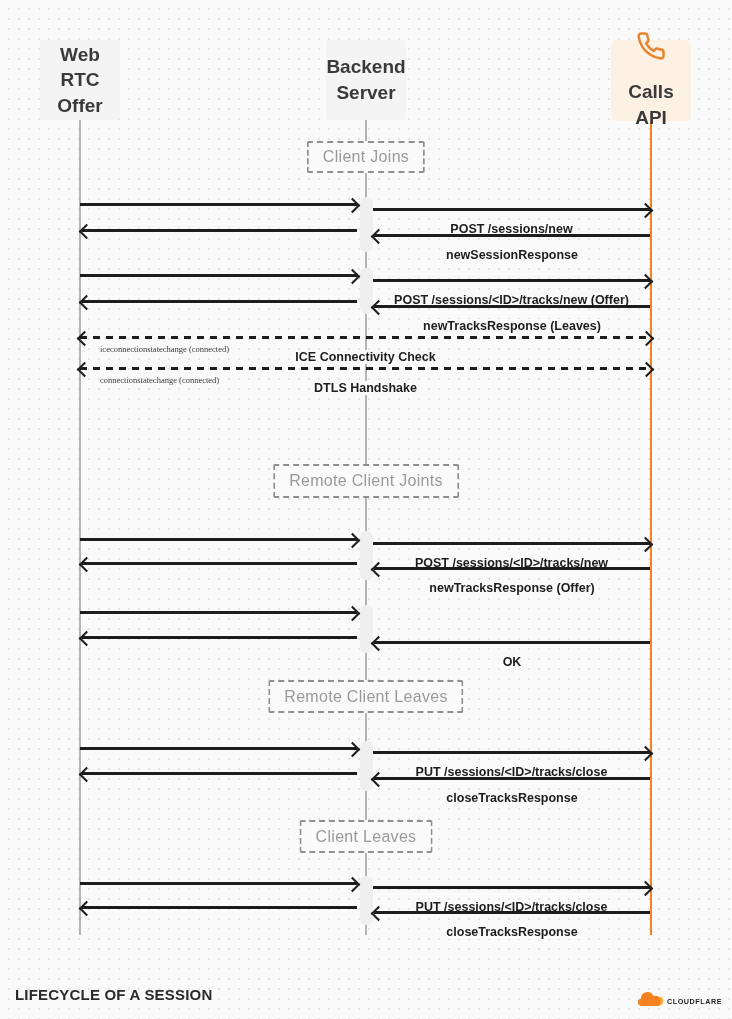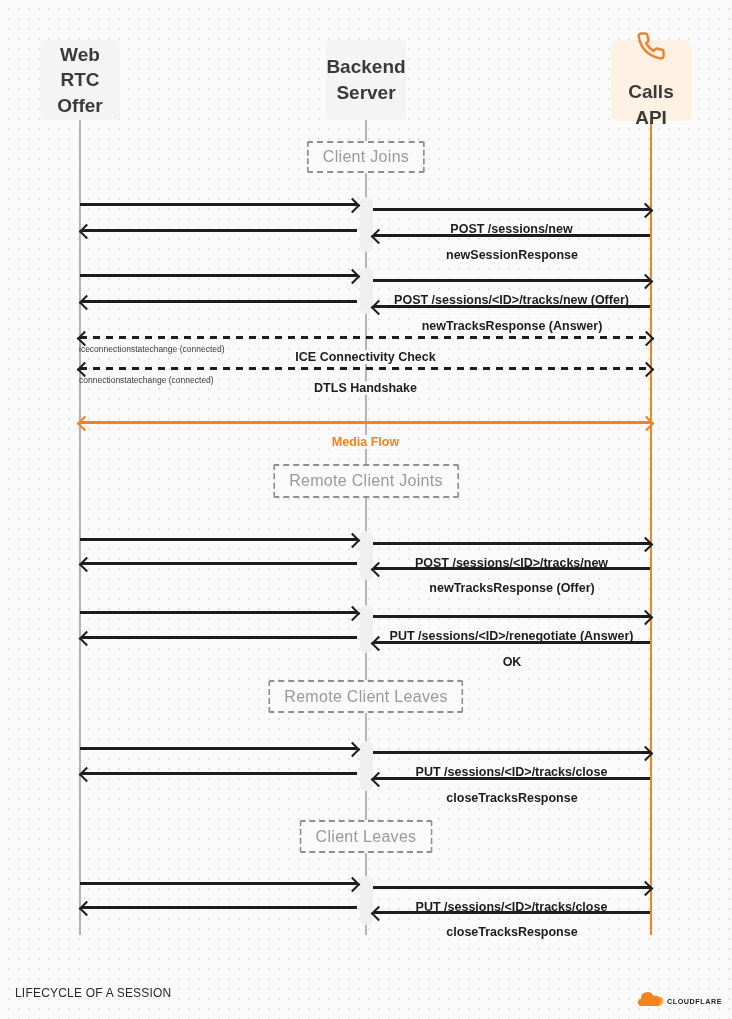--- a/index.html
+++ b/index.html
@@ -32,28 +32,28 @@
     border-right:2.6px solid #1d1d1d;border-bottom:2.6px solid #1d1d1d;}
   .msg .hd.r{right:-1px;transform:rotate(-45deg);}
   .msg .hd.l{left:-1px;transform:rotate(135deg);}
   .msg .lbl{position:absolute;left:50%;top:6.3px;transform:translate(-50%,-50%);
     background:#fafafa;padding:0 4px;font-weight:700;font-size:12.5px;color:#1d1d1d;
     white-space:nowrap;margin-top:20px;}
   .msg.orange .ln{background:#f6821f;}
   .msg.orange .hd{border-color:#f6821f;}
   .msg.orange .lbl{color:#f6821f;}
   
-  .evt{position:absolute;left:79px;font-size:8.5px;color:#3d3d3d;z-index:3;white-space:nowrap;}
+  .evt{position:absolute;left:100px;font-size:8.5px;color:#3d3d3d;z-index:3;white-space:nowrap;font-family:Liberation Serif, serif;}
   
   .phase{position:absolute;left:366px;transform:translateX(-50%);
     border:2px dashed #8f8f8f;border-radius:2px;background:#fafafa;color:#9a9a9a;
     font-size:16px;display:flex;align-items:center;justify-content:center;
     white-space:nowrap;padding:0 14px;z-index:4;letter-spacing:.3px;}
   
-  .footer-title{position:absolute;left:15px;top:986px;font-size:12px;font-weight:400;
+  .footer-title{position:absolute;left:15px;top:986px;font-size:15px;font-weight:700;
     color:#2a2a2a;letter-spacing:.2px;z-index:5;}
   .brand{position:absolute;left:637px;top:991px;display:flex;align-items:center;z-index:5;}
   .brand .btxt{font-size:7.2px;font-weight:700;letter-spacing:.55px;color:#1f1f1f;margin-left:3px;text-align:center;}
 </style>
 </head>
 <body>
 
 <div class="canvas">
 
   <div class="actor" style="left:40px">
@@ -113,21 +113,21 @@
       <span class="hd r"></span>
     </div>
   <div class="msg" style="top:274px;left:373px;width:277px">
       <span class="ln"></span>
       <span class="hd r"></span>
       <span class="lbl">POST /sessions/&lt;ID&gt;/tracks/new (Offer)</span>
     </div>
   <div class="msg" style="top:300px;left:374px;width:276px">
       <span class="ln"></span>
       <span class="hd l"></span>
-      <span class="lbl">newTracksResponse (Answer)</span>
+      <span class="lbl">newTracksResponse (Leaves)</span>
     </div>
   <div class="msg" style="top:295px;left:82px;width:275px">
       <span class="ln"></span>
       <span class="hd l"></span>
     </div>
 
   <div class="msg dash" style="top:331px;left:80px;width:571px">
       <span class="ln"></span>
       <span class="hd l"></span>
       <span class="hd r"></span>
@@ -135,26 +135,20 @@
     </div>
   <div class="evt" style="top:344px">iceconnectionstatechange (connected)</div>
   <div class="msg dash" style="top:362px;left:80px;width:571px">
       <span class="ln"></span>
       <span class="hd l"></span>
       <span class="hd r"></span>
       <span class="lbl">DTLS Handshake</span>
     </div>
   <div class="evt" style="top:375px">connectionstatechange (connected)</div>
 
-  <div class="msg orange" style="top:416px;left:80px;width:571px">
-      <span class="ln"></span>
-      <span class="hd l"></span>
-      <span class="hd r"></span>
-      <span class="lbl">Media Flow</span>
-    </div>
 
   <div class="msg" style="top:533px;left:80px;width:277px">
       <span class="ln"></span>
       <span class="hd r"></span>
     </div>
   <div class="msg" style="top:537px;left:373px;width:277px">
       <span class="ln"></span>
       <span class="hd r"></span>
       <span class="lbl">POST /sessions/&lt;ID&gt;/tracks/new</span>
     </div>
@@ -164,25 +158,20 @@
       <span class="lbl">newTracksResponse (Offer)</span>
     </div>
   <div class="msg" style="top:557px;left:82px;width:275px">
       <span class="ln"></span>
       <span class="hd l"></span>
     </div>
 
   <div class="msg" style="top:606px;left:80px;width:277px">
       <span class="ln"></span>
       <span class="hd r"></span>
-    </div>
-  <div class="msg" style="top:610px;left:373px;width:277px">
-      <span class="ln"></span>
-      <span class="hd r"></span>
-      <span class="lbl">PUT /sessions/&lt;ID&gt;/renegotiate (Answer)</span>
     </div>
   <div class="msg" style="top:636px;left:374px;width:276px">
       <span class="ln"></span>
       <span class="hd l"></span>
       <span class="lbl">OK</span>
     </div>
   <div class="msg" style="top:631px;left:82px;width:275px">
       <span class="ln"></span>
       <span class="hd l"></span>
     </div>

